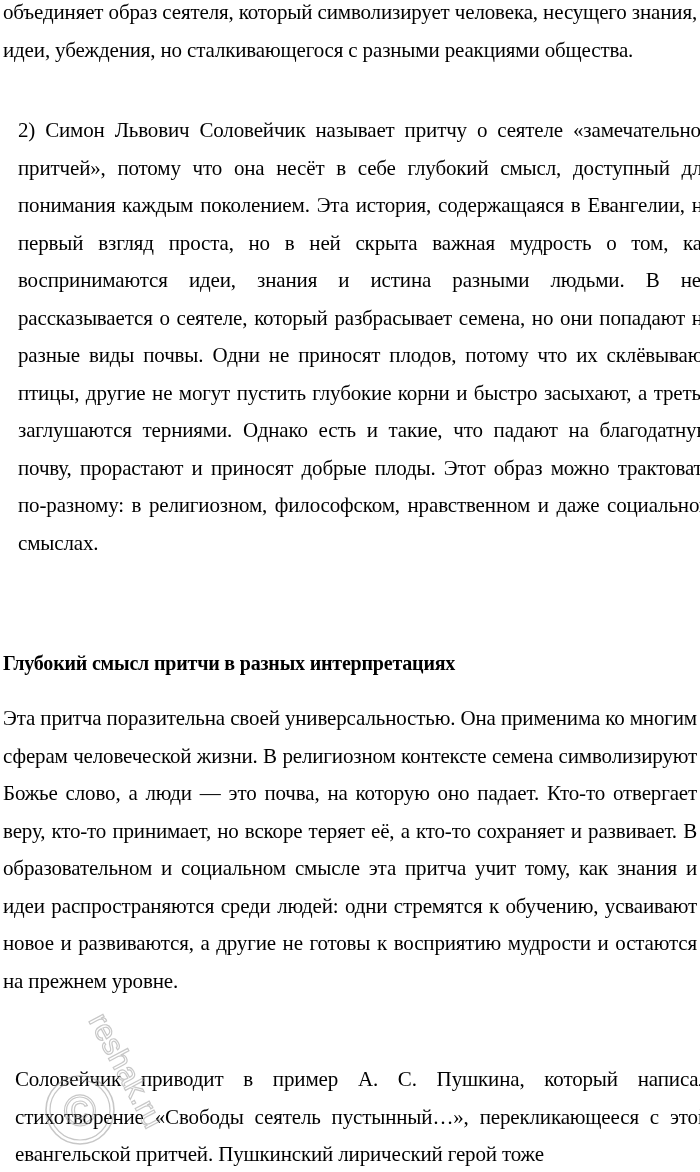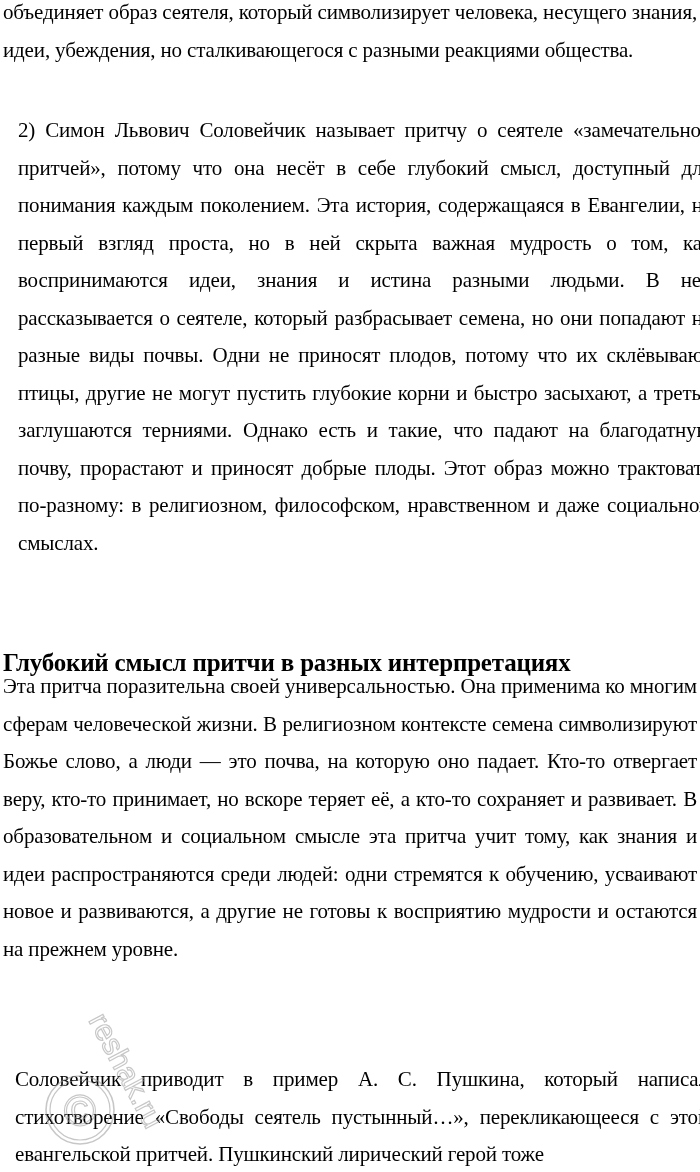--- a/index.html
+++ b/index.html
@@ -31,26 +31,26 @@
     word-spacing: 0px;
   }
   .p1 { position: absolute; top: -6px; left: 0; width: 694px; }
   .p2 { position: absolute; top: 112px; left: 15px; width: 694px; }
   .heading {
     position: absolute;
     top: 648px;
     left: 0;
     width: 694px;
     margin: 0;
-    font-size: 25px;
+    font-size: 20px;
     font-weight: bold;
     line-height: 30px;
     letter-spacing: -0.2px;
   }
-  .p3 { position: absolute; top: 668px; left: 0; width: 694px; }
+  .p3 { position: absolute; top: 700px; left: 0; width: 694px; }
   .p4 { position: absolute; top: 1061px; left: 12px; width: 694px; }
 
   .watermark {
     position: absolute;
     left: 38px;
     top: 1010px;
     width: 130px;
     height: 150px;
     pointer-events: none;
     opacity: 0.55;

